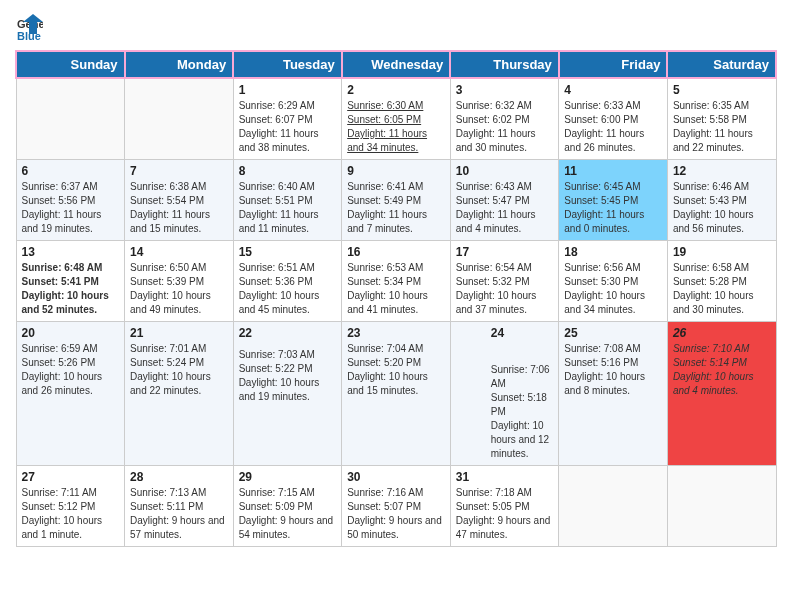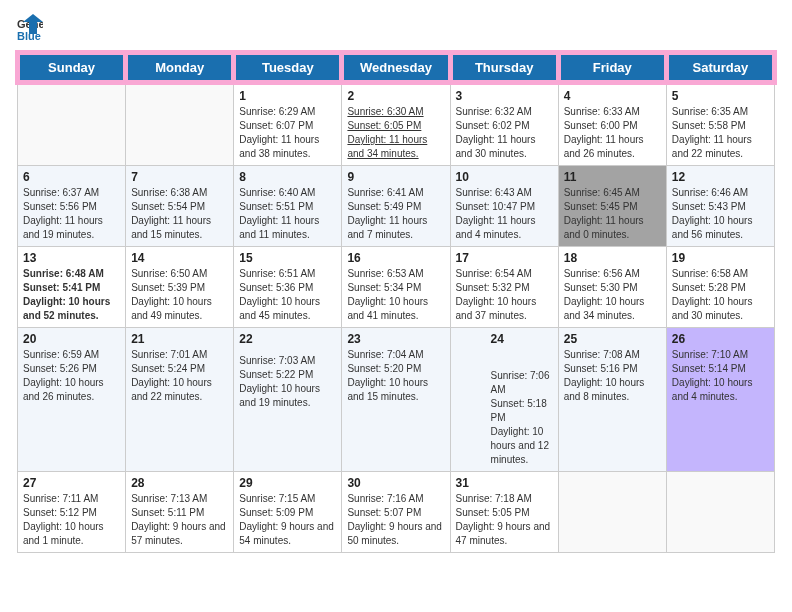--- a/index.html
+++ b/index.html
@@ -53,25 +53,25 @@
       color: #555;
     }
     .calendar-table {
       width: 100%;
       border-collapse: collapse;
       table-layout: fixed;
     }
     .calendar-table th {
       background: #1a6faf;
       color: #fff;
-      text-align: center;
+      text-align: right;
       padding: 5px 6px;
       font-size: 13px;
       font-weight: bold;
-      border: 5px solid #f9a8d4;
+      border: 2px solid #f9a8d4;
     }
     .calendar-table td {
       border: 1px solid #ccc;
       vertical-align: top;
       padding: 4px 5px;
       font-size: 10.5px;
       color: #222;
       height: 80px;
       background: #fff;
     }
@@ -191,24 +191,24 @@
           </td>
           <td style="background: rgb(242, 246, 251);">
             <div class="day-number">9</div>
             <div class="day-info" style="white-space: pre-line;">Sunrise: 6:41 AM
 Sunset: 5:49 PM
 Daylight: 11 hours and 7 minutes.</div>
           </td>
           <td style="background: rgb(242, 246, 251);">
             <div class="day-number">10</div>
             <div class="day-info" style="white-space: pre-line;">Sunrise: 6:43 AM
-Sunset: 10:47 PM
+Sunset: 5:47 PM
 Daylight: 11 hours and 4 minutes.</div>
           </td>
-          <td style="background: #a3a3a3;">
+          <td style="background: #7dd3fc;">
             <div class="day-number">11</div>
             <div class="day-info" style="white-space: pre-line;">Sunrise: 6:45 AM
 Sunset: 5:45 PM
 Daylight: 11 hours and 0 minutes.</div>
           </td>
           <td style="background: rgb(242, 246, 251);">
             <div class="day-number">12</div>
             <div class="day-info" style="white-space: pre-line;">Sunrise: 6:46 AM
 Sunset: 5:43 PM
 Daylight: 10 hours and 56 minutes.</div>
@@ -288,21 +288,21 @@
             <div class="day-info" style="white-space: pre-line; margin-top: 23px;">Sunrise: 7:06 AM
 Sunset: 5:18 PM
 Daylight: 10 hours and 12 minutes.</div>
           </td>
           <td style="background: rgb(242, 246, 251);">
             <div class="day-number">25</div>
             <div class="day-info" style="white-space: pre-line;">Sunrise: 7:08 AM
 Sunset: 5:16 PM
 Daylight: 10 hours and 8 minutes.</div>
           </td>
-          <td style="background: #c4b5fd;">
+          <td style="background: #ef4444; font-style: italic;">
             <div class="day-number">26</div>
             <div class="day-info" style="white-space: pre-line;">Sunrise: 7:10 AM
 Sunset: 5:14 PM
 Daylight: 10 hours and 4 minutes.</div>
           </td>
         </tr>
         <tr>
           <td>
             <div class="day-number">27</div>
             <div class="day-info" style="white-space: pre-line;">Sunrise: 7:11 AM

